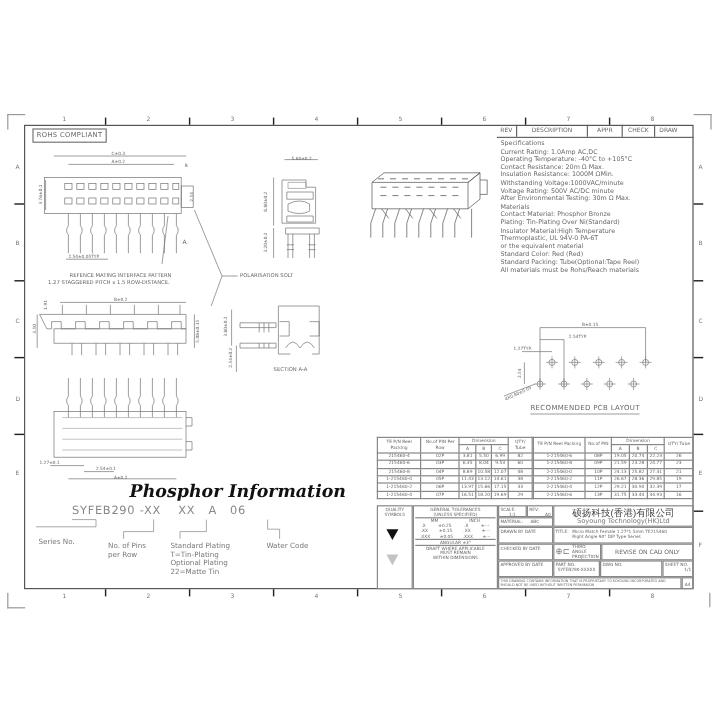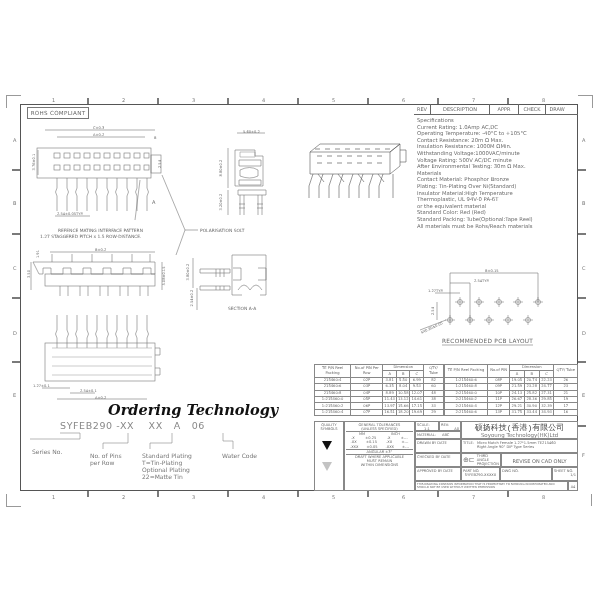--- a/index.html
+++ b/index.html
@@ -427,21 +427,21 @@
     <td>2-215460-6</td>
         <td>13P</td>
         <td>31.75</td>
         <td>33.44</td>
         <td>34.93</td>
         <td>16</td>
   </tr>
 </tbody>
   </table>
 
-<div class="abs order-title">Ordering Technology</div>
+<div class="abs order-title">Phosphor Information</div>
 <div class="abs pn" style="white-space:pre">SYFEB290 -XX    XX   A   06</div>
 <div class="abs olbl" style="left:32px;top:448px">Series No.</div>
 <div class="abs olbl" style="left:90px;top:452px">
   <div>No. of Pins</div>
   <div>per Row</div>
 </div>
 <div class="abs olbl" style="left:142px;top:452px">
   <div>Standard Plating</div>
   <div>T=Tin-Plating</div>
   <div>Optional Plating</div>
@@ -494,21 +494,21 @@
       <div style="text-align:right">A0</div>
     </div>
   <div class="cell" style="left:415px;top:431px;width:46px;height:8px;display:flex;gap:6px">
       <span>MATERIAL:</span>
       <span>ABC</span>
     </div>
   <div class="cell" style="left:415px;top:439px;width:46px;height:14px">DRAWN BY    DATE</div>
   <div class="cell" style="left:415px;top:453px;width:46px;height:14px">CHECKED BY   DATE</div>
   <div class="cell" style="left:415px;top:467px;width:46px;height:14px">APPROVED BY  DATE</div>
   <div class="cell" style="left:461px;top:421px;width:117px;height:18px;text-align:center">
-    <div style="font-family:Liberation Mono, monospace;font-size:8px;color:#444;line-height:9px">硕扬科技(香港)有限公司</div>
+    <div style="font-family:Liberation Sans, sans-serif;font-size:8px;color:#444;line-height:9px">硕扬科技(香港)有限公司</div>
     <div style="font-size:5.5px;line-height:6px;color:#777">Soyoung Technology(HK)Ltd</div>
   </div>
   <div class="cell" style="left:461px;top:439px;width:117px;height:14px;display:flex;gap:3px">
     <span>TITLE:</span>
     <div>
       <div>Micro Match Female 1.27*1.5mm TE215460</div>
       <div>Right Angle 90° DIP Type Series</div>
     </div>
   </div>
   <div class="cell" style="left:461px;top:453px;width:40px;height:14px;display:flex;align-items:center;gap:2px">

